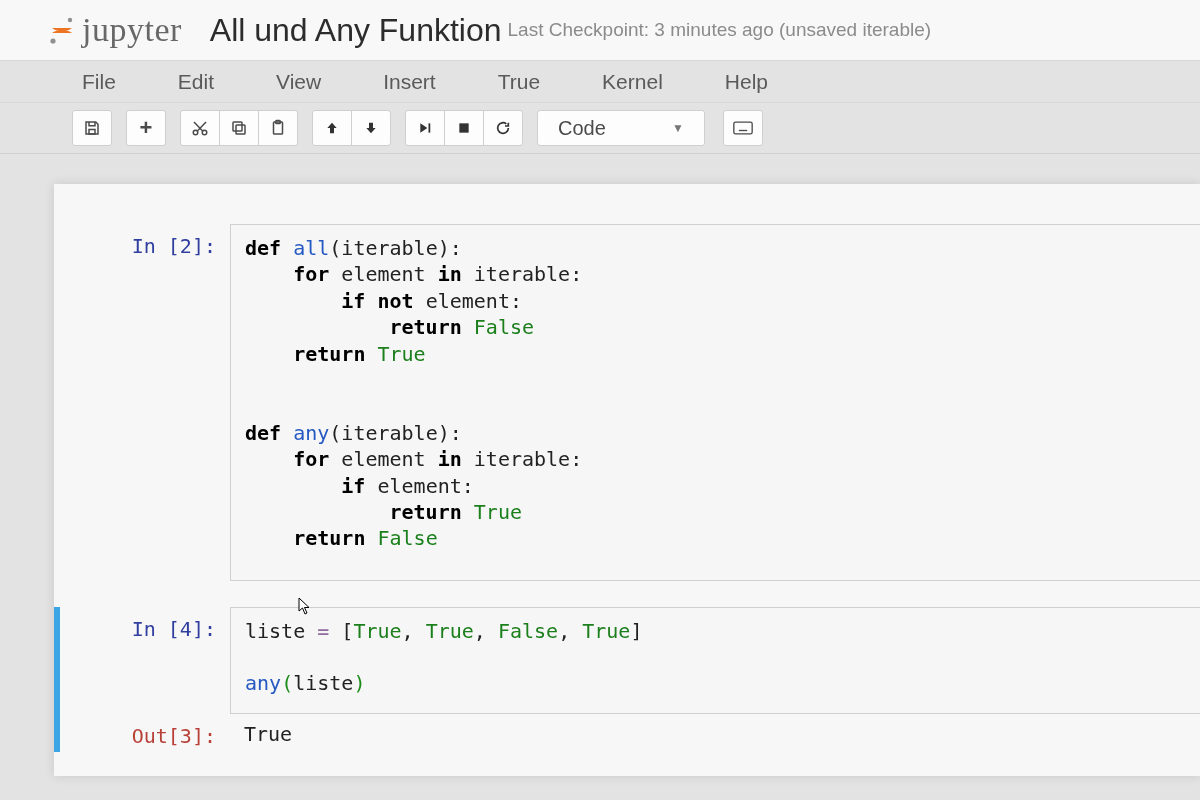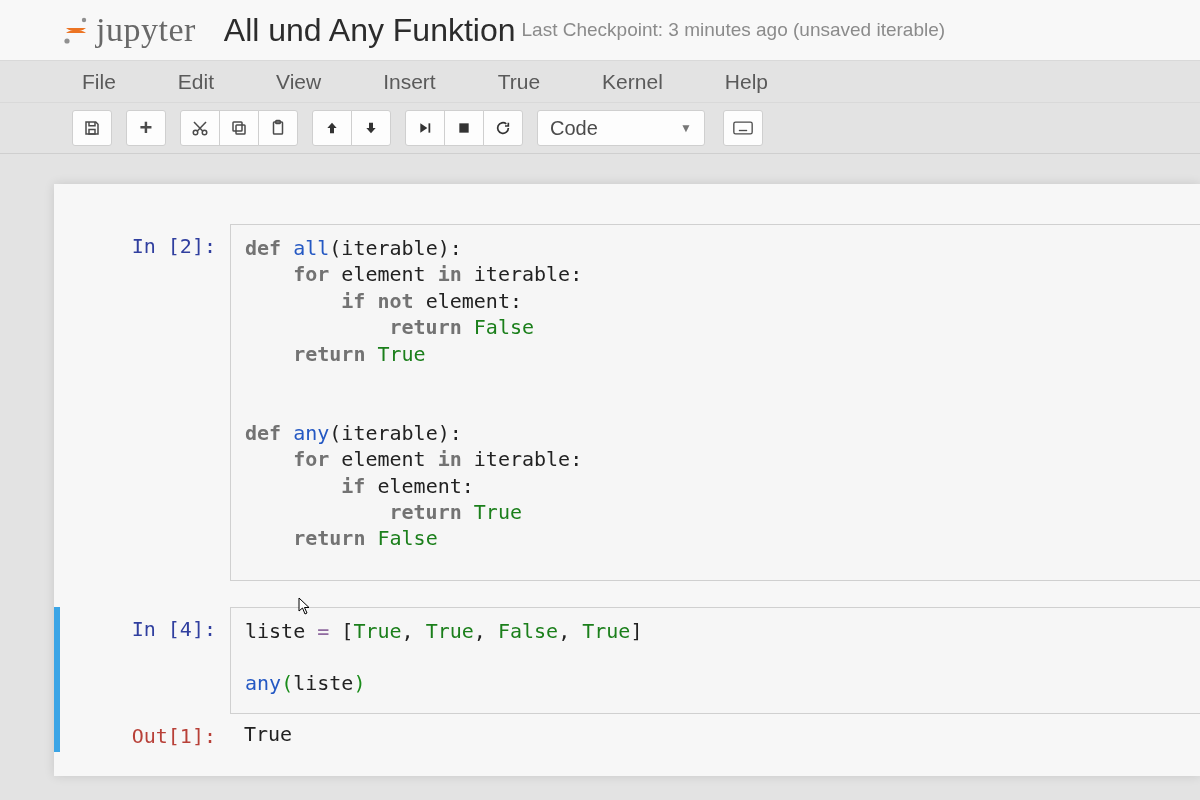--- a/index.html
+++ b/index.html
@@ -10,21 +10,21 @@
     font-family: "Helvetica Neue", Helvetica, Arial, sans-serif;
     overflow: hidden;
   }
 
   
   .header {
     height: 60px;
     background: #f8f8f8;
     display: flex;
     align-items: center;
-    padding: 0 14px;
+    padding: 0 0;
   }
   .logo {
     display: flex;
     align-items: center;
     margin-left: 48px;
     margin-right: 28px;
   }
   .logo-mark {
     width: 28px; height: 28px;
     margin-right: 6px;
@@ -87,21 +87,21 @@
   .tb-btn svg { display:block; }
   .tb-group .tb-btn { margin-right: -1px; border-radius: 0; }
   .tb-group .tb-btn:first-child { border-radius: 3px 0 0 3px; }
   .tb-group .tb-btn:last-child  { border-radius: 0 3px 3px 0; margin-right: 6px; }
   .tb-select {
     height: 36px; width: 168px;
     border: 1px solid #cfcfcf;
     border-radius: 3px;
     background: #fdfdfd;
     display: flex; align-items: center; justify-content: space-between;
-    padding: 0 12px;
+    padding: 0 20px;
     color: #4b4b4b;
     font-size: 20px;
     margin-right: 10px;
   }
   .tb-select .caret { font-size: 12px; color: #777; }
   .celltoolbar-btn {
     height: 36px;
     border: 1px solid #cfcfcf;
     border-radius: 3px;
     background: #fdfdfd;
@@ -158,21 +158,21 @@
     overflow: hidden;
   }
   .out-area {
     padding: 8px 14px 6px 14px;
     font-family: "DejaVu Sans Mono", Menlo, Consolas, monospace;
     font-size: 20px;
     color: #222;
   }
 
   
-  .kw  { color: #737373; font-weight: bold; }  
+  .kw  { color: #000000; font-weight: bold; }  
   .fn  { color: #2458c3; }                    
   .id  { color: #222; }                       
   .lt  { color: #1b7f1b; }                    
   .pn  { color: #222; }                       
   .op  { color: #8f6a9f; }
   .par-hl { color: #1b8c1b; }
 
   
   .cursor-pointer {
     position: absolute;
@@ -353,20 +353,20 @@
 
       <div class="cursor-pointer" style="left:244px; top:-10px">
         <svg width="14" height="18" viewBox="0 0 14 18">
           <path d="M1 1 L1 14 L4.5 11 L7 17 L9 16 L6.5 10.5 L11 10.5 Z" fill="#fff" stroke="#000" stroke-width="1"></path>
         </svg>
       </div>
     </div>
 
     <div class="cell selected" style="margin-top:0">
       <div class="gutter"></div>
-      <div class="prompt-col prompt-out">Out[1]:</div>
+      <div class="prompt-col prompt-out">Out[3]:</div>
       <div class="content-col">
         <div class="out-area">True</div>
       </div>
     </div>
 
   </div>
 </div>
 
 </body></html>

